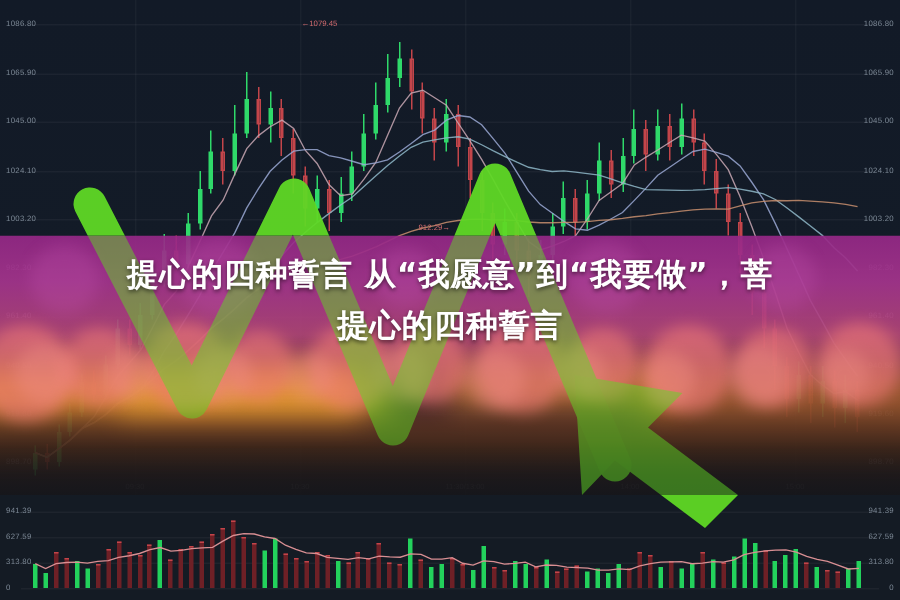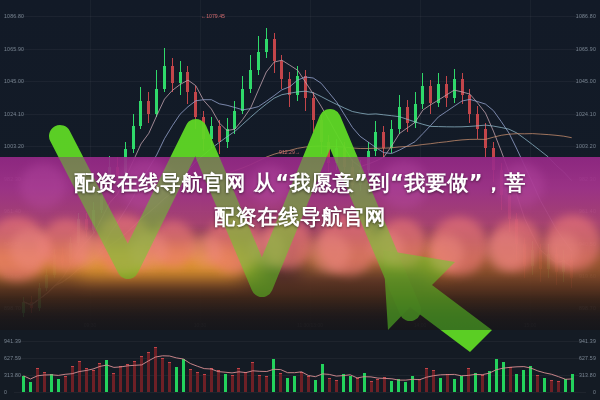--- a/index.html
+++ b/index.html
@@ -585,17 +585,17 @@
         <path d="M 60 136 L 128 268 L 196 130 L 262 286 L 330 120 L 410 310" fill="none" stroke="#5fd825" stroke-width="22" stroke-linecap="round" stroke-linejoin="round" opacity="0.95"></path>
         <path d="M 383 250 L 455 262 L 432 285 L 492 330 L 470 352 L 410 307 L 388 330 Z" fill="#5fd825" opacity="0.95"></path>
       </g>
     <g id="arrow-bot" clip-path="url(#clipBot)">
         <path d="M 60 136 L 128 268 L 196 130 L 262 286 L 330 120 L 410 310" fill="none" stroke="#5fd825" stroke-width="22" stroke-linecap="round" stroke-linejoin="round" opacity="0.95"></path>
         <path d="M 383 250 L 455 262 L 432 285 L 492 330 L 470 352 L 410 307 L 388 330 Z" fill="#5fd825" opacity="0.95"></path>
       </g>
   </svg>
 
   <div id="headline">
-    <div class="line l1">配资在线导航官网 从“我愿意”到“我要做”，菩</div>
-    <div class="line l2">配资在线导航官网</div>
+    <div class="line l1">提心的四种誓言 从“我愿意”到“我要做”，菩</div>
+    <div class="line l2">提心的四种誓言</div>
   </div>
 
 </div>
 
 </body></html>

